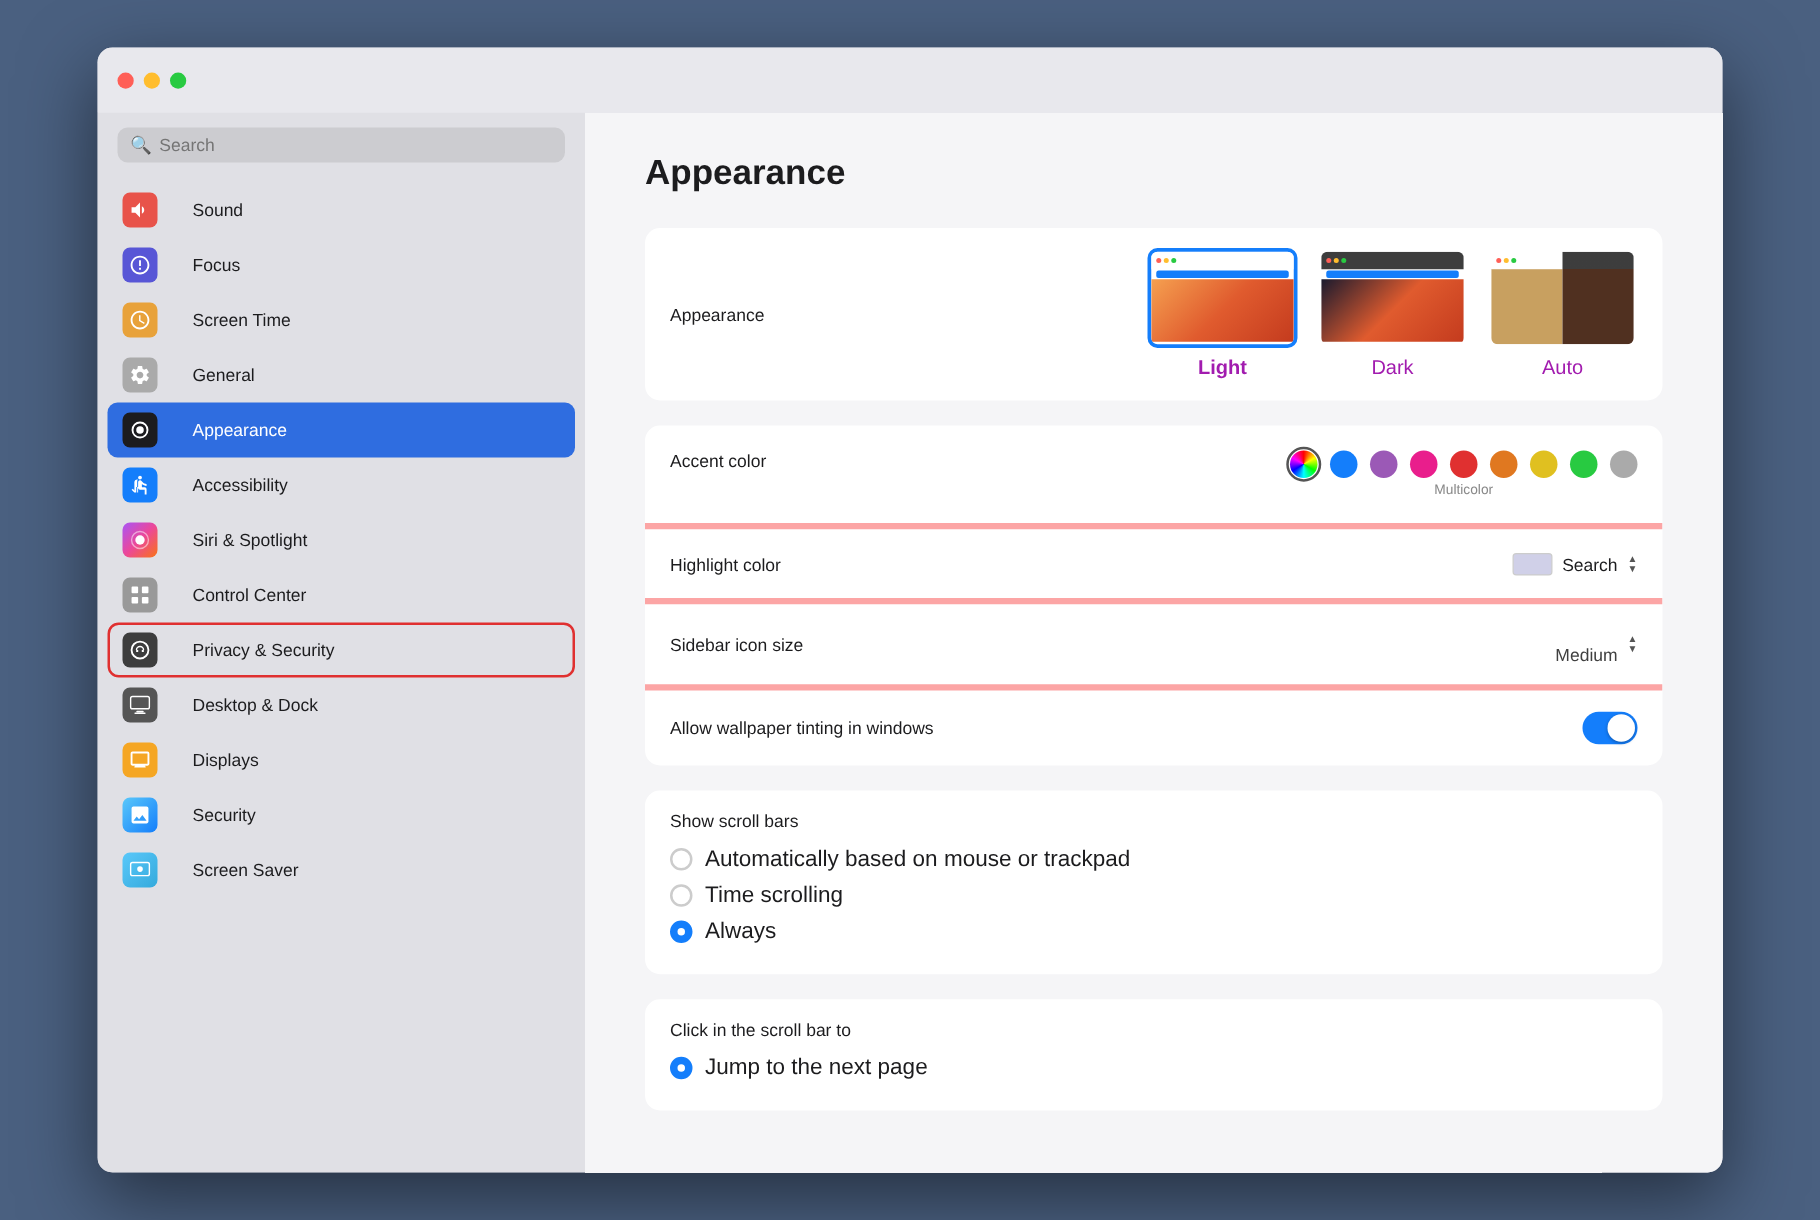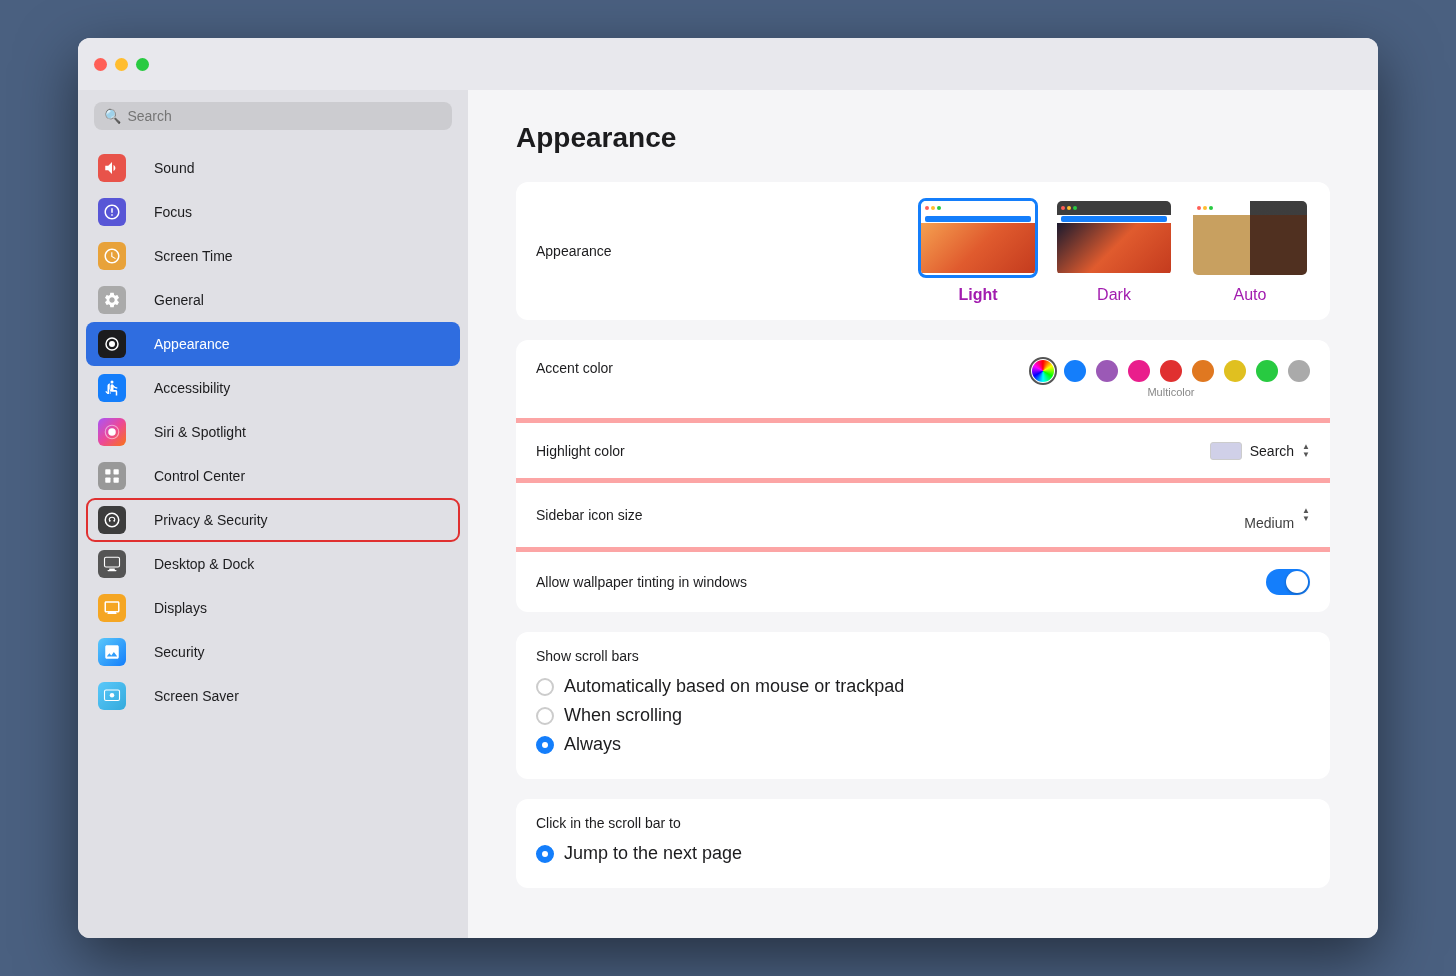--- a/index.html
+++ b/index.html
@@ -676,21 +676,21 @@
 
       <div class="settings-card">
         <div class="radio-section">
           <div class="radio-section-label">Show scroll bars</div>
           <div class="radio-option">
             <div class="radio-circle"></div>
             <span class="radio-label">Automatically based on mouse or trackpad</span>
           </div>
           <div class="radio-option">
             <div class="radio-circle"></div>
-            <span class="radio-label">When scrolling</span>
+            <span class="radio-label">Time scrolling</span>
           </div>
           <div class="radio-option">
             <div class="radio-circle selected"></div>
             <span class="radio-label">Always</span>
           </div>
         </div>
       </div>
 
       <div class="settings-card">
         <div class="radio-section">

